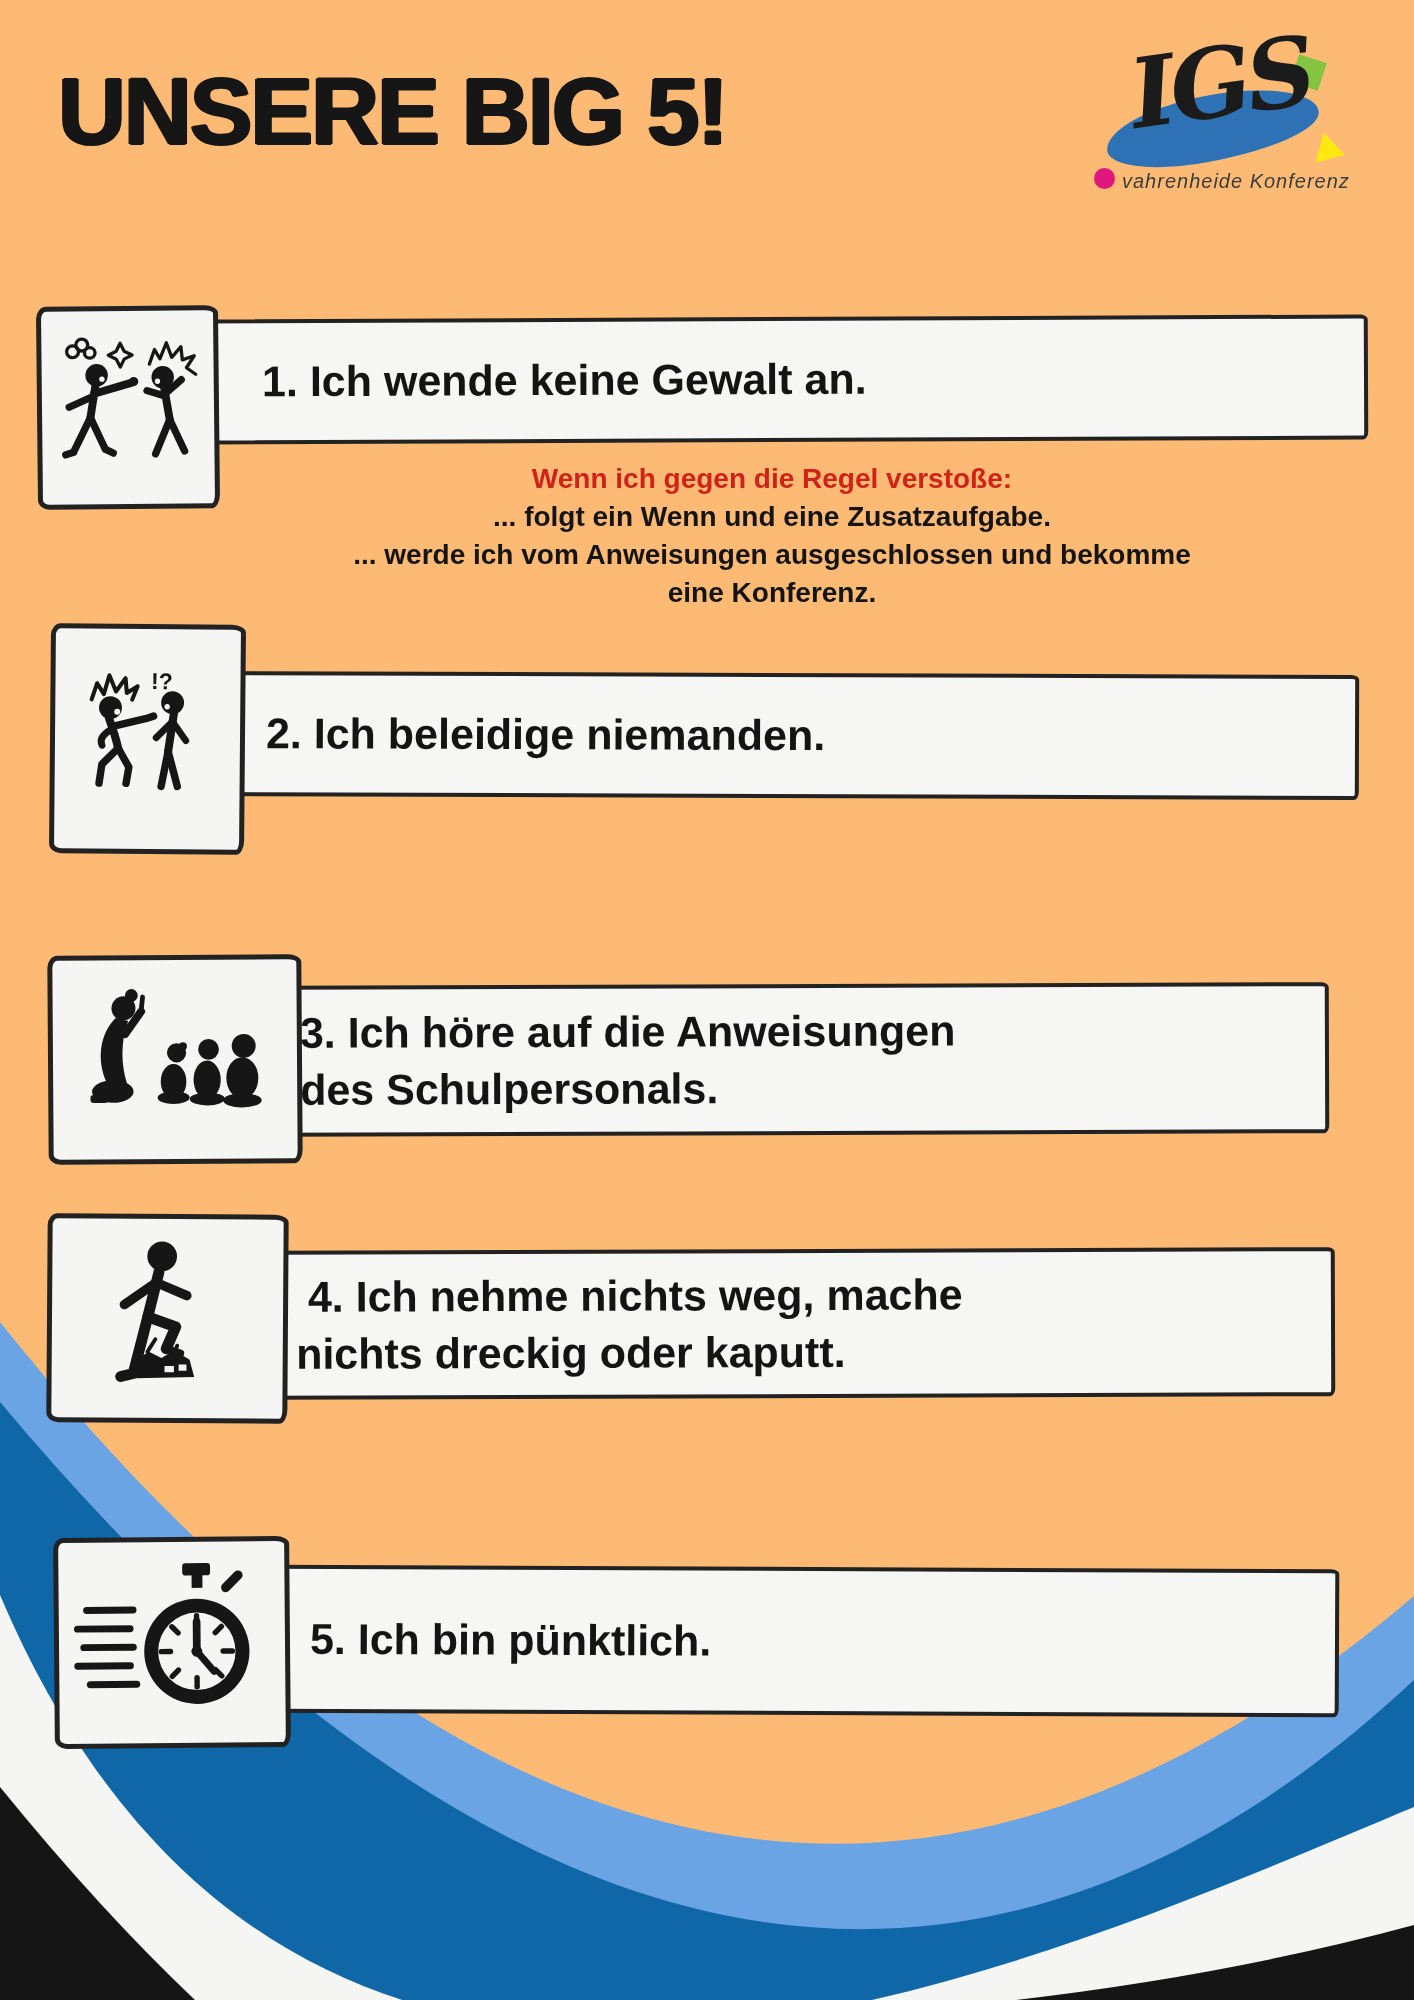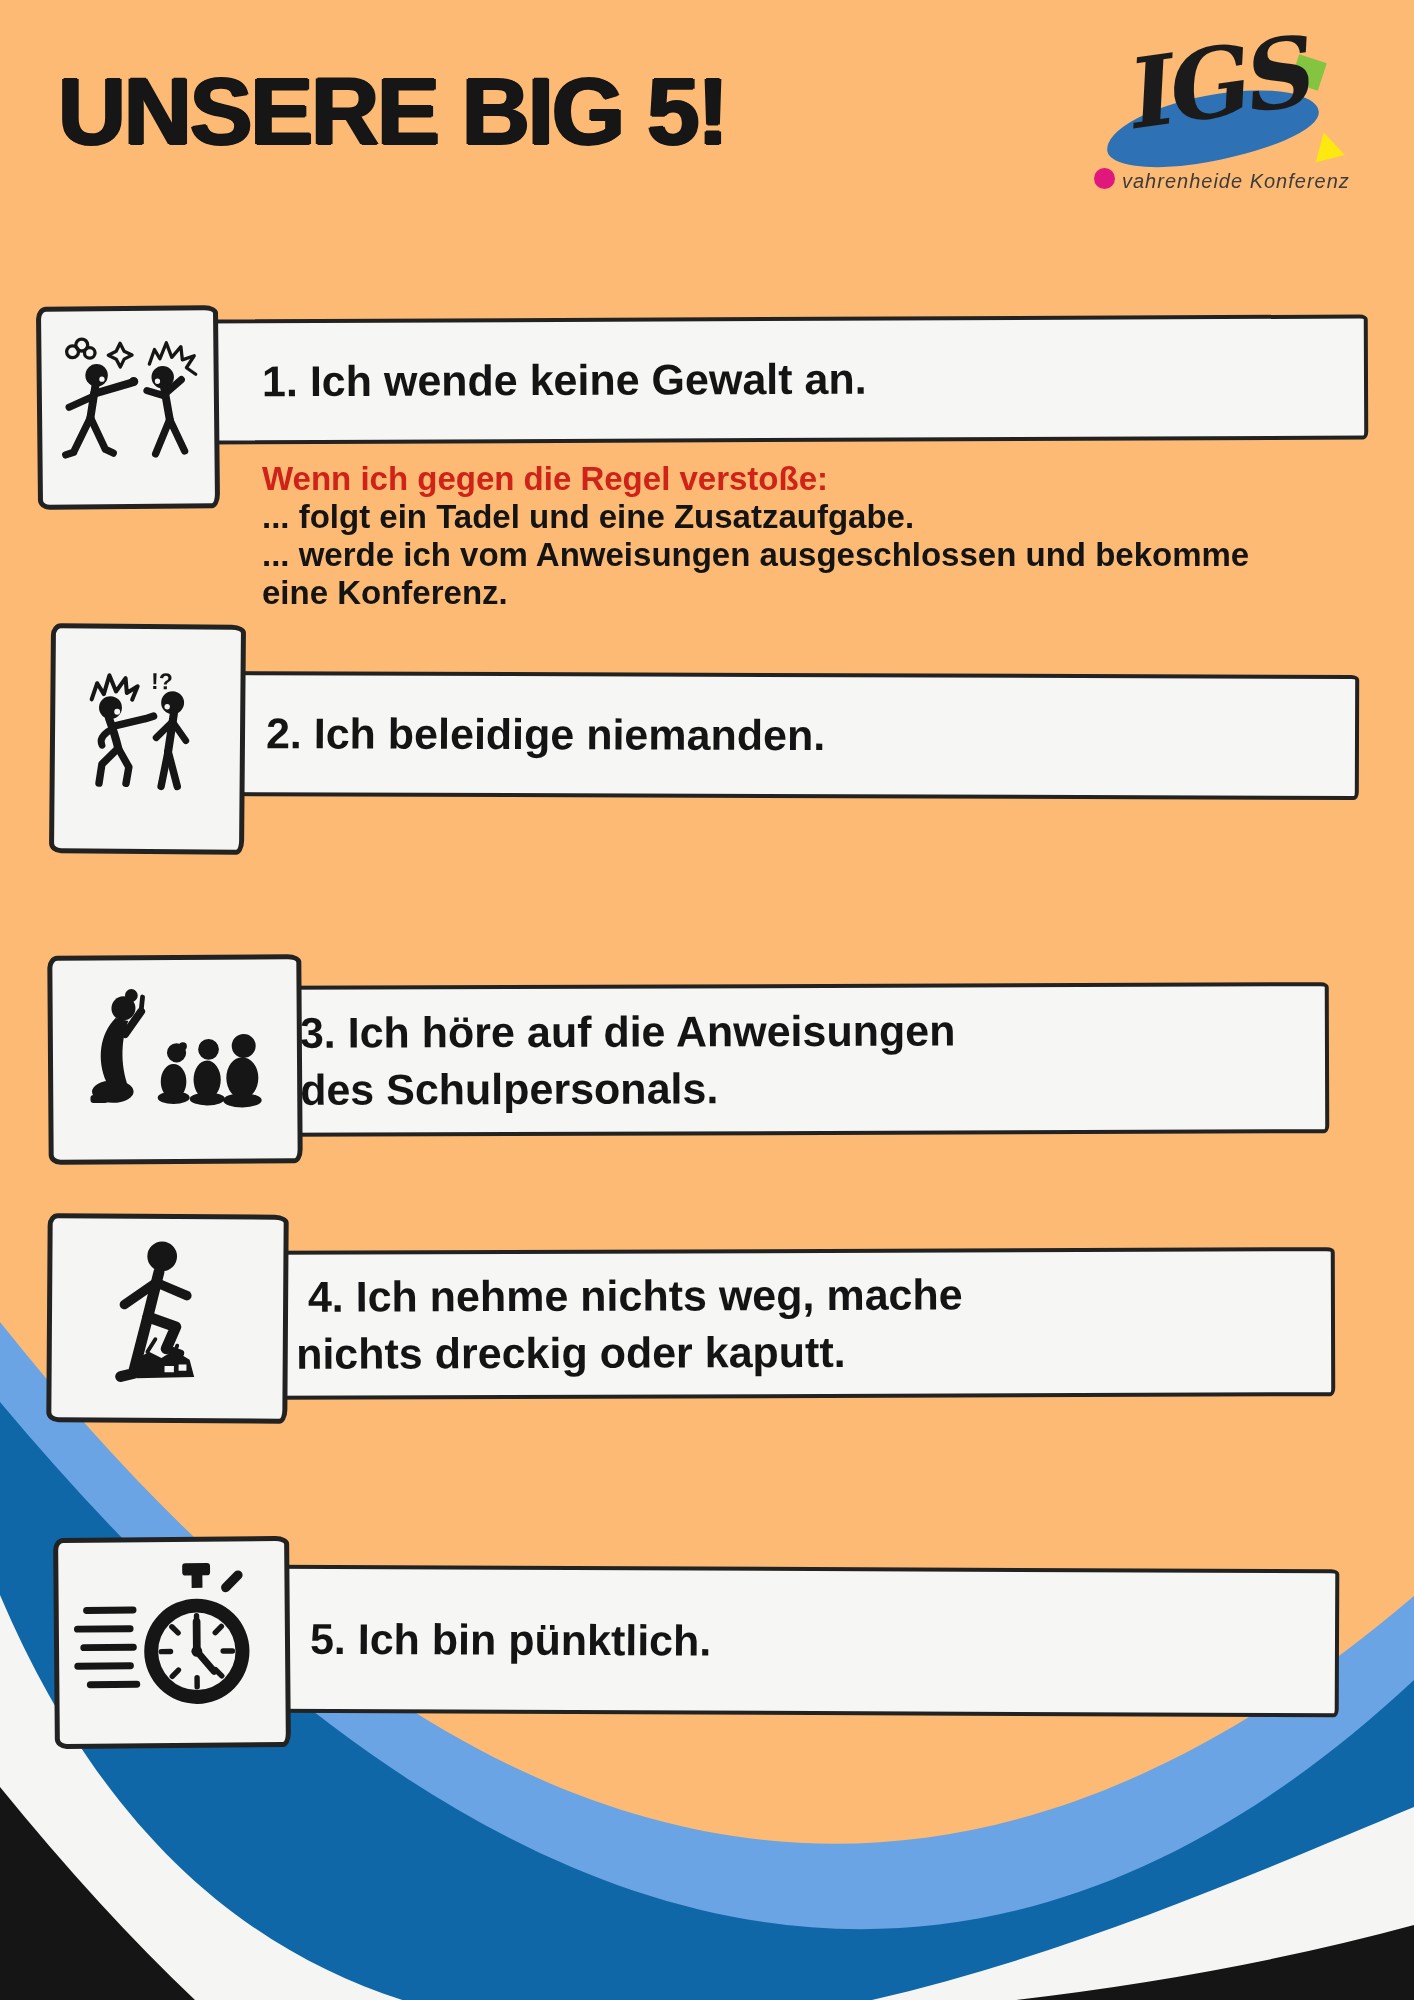--- a/index.html
+++ b/index.html
@@ -48,21 +48,21 @@
   #bar-3{left:278px;top:984px;width:1025px;height:143px;padding-left:18px;transform:rotate(-0.2deg);}
 
   #icon-box-4{left:47px;top:1214px;width:231px;height:199px;transform:rotate(0.4deg);}
   #bar-4{left:268px;top:1249px;width:1035px;height:141px;padding-left:24px;transform:rotate(-0.2deg);}
 
   #icon-box-5{left:54px;top:1537px;width:226px;height:201px;transform:rotate(-0.5deg);}
   #bar-5{left:270px;top:1567px;width:1037px;height:140px;padding-left:24px;transform:rotate(0.25deg);}
 
   
   .consequences{position:absolute;left:262px;top:460px;width:1020px;z-index:2;}
-  .consequences div{font-size:33px;font-weight:bold;line-height:38px;color:#141414;white-space:pre;}
+  .consequences div{font-size:28px;font-weight:bold;line-height:38px;color:#141414;white-space:pre;text-align:center;}
   .consequences .heading{color:#cf2218;}
 
   
   #waves{position:absolute;left:0;top:0;z-index:0;}
 
   svg .ink-stroke{stroke:#161616;fill:none;stroke-linecap:round;stroke-linejoin:round;}
   svg .ink-fill{fill:#161616;stroke:none;}
 </style>
 </head>
 <body>
@@ -111,21 +111,21 @@
       <path class="ink-stroke" stroke-width="5.5" d="M89 64 L78 90"></path>
       <path class="ink-stroke" stroke-width="5.5" d="M89 64 L100 88"></path>
     </svg>
   </div>
   <div class="bar" id="bar-1">
     <div class="bar-line">1. Ich wende keine Gewalt an.</div>
   </div>
 
   <div class="consequences">
     <div class="heading">Wenn ich gegen die Regel verstoße:</div>
-    <div>... folgt ein Tadel und eine Zusatzaufgabe.</div>
+    <div>... folgt ein Wenn und eine Zusatzaufgabe.</div>
     <div>... werde ich vom Anweisungen ausgeschlossen und bekomme</div>
     <div>eine Konferenz.</div>
   </div>
 
   <div class="icon-box" id="icon-box-2">
     <svg width="162" height="188" viewBox="0 0 120 110">
       <path class="ink-stroke" stroke-width="3" d="M18 26 L22 14 L27 22 L31 8 L36 20 L43 10 L44 21 L52 16 L48 26"></path>
       <text x="62" y="18" font-size="17" font-weight="bold" fill="#161616" font-family="Liberation Sans, sans-serif">!?</text>
       <circle class="ink-fill" cx="32" cy="32" r="8.5"></circle>
       <circle cx="37" cy="35" r="2.2" fill="#f5f5f3"></circle>

